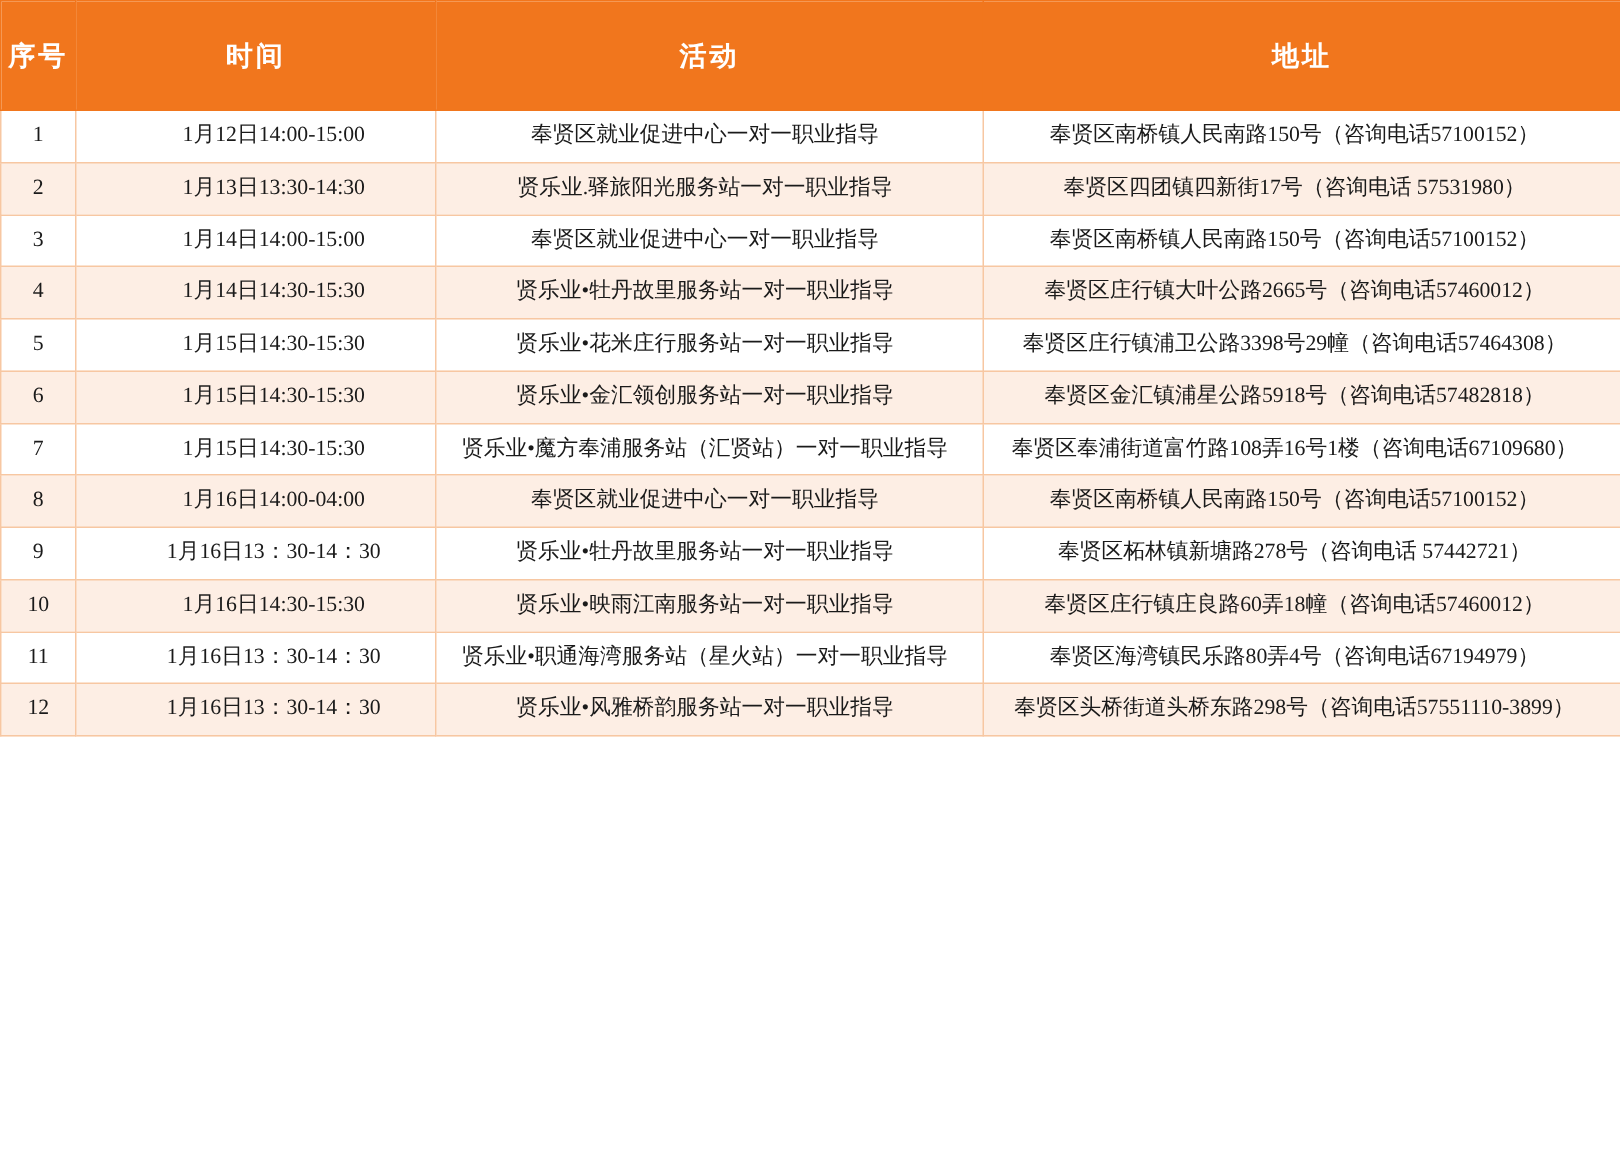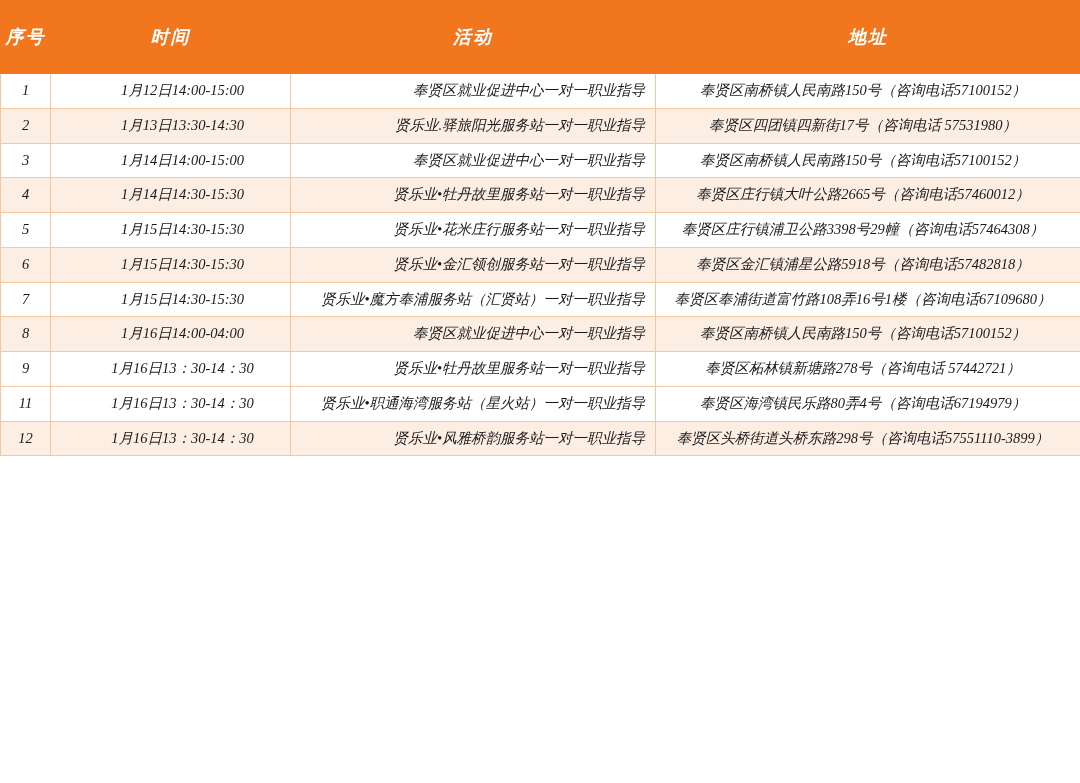--- a/index.html
+++ b/index.html
@@ -11,21 +11,20 @@
     width: 1080px;
     height: 783px;
     font-family: "Liberation Serif", "DejaVu Serif", serif;
     color: #1a1a1a;
     overflow: hidden;
   }
   table.schedule {
     width: 1080px;
     border-collapse: collapse;
     table-layout: fixed;
-    font-style: italic;
   }
   table.schedule col.c-seq { width: 50px; }
   table.schedule col.c-time { width: 240px; }
   table.schedule col.c-act  { width: 365px; }
   table.schedule col.c-addr { width: 425px; }
 
   thead th {
     background: #f1761d;
     color: #ffffff;
     font-weight: bold;
@@ -43,21 +42,21 @@
     font-size: 14.5px;
     line-height: 1.5;
     padding: 6px 8px;
     box-sizing: border-box;
   }
   tbody tr.odd td { background: #ffffff; }
   tbody tr.even td { background: #fdeee4; }
 
   td.seq { font-size: 14.5px; }
   td.time { white-space: nowrap; padding-left: 32px; }
-  td.act { padding-left: 4px; padding-right: 10px; text-align: right; }
+  td.act { padding-left: 4px; padding-right: 10px; }
   td.addr { padding-left: 10px; padding-right: 20px; }
 </style>
 </head>
 <body>
 
 <table class="schedule">
   <colgroup>
     <col class="c-seq">
       <col class="c-time">
       <col class="c-act">
@@ -119,20 +118,26 @@
         <td class="time">1月16日14:00-04:00</td>
         <td class="act">奉贤区就业促进中心一对一职业指导</td>
         <td class="addr">奉贤区南桥镇人民南路150号（咨询电话57100152）</td>
       </tr>
       <tr class="odd">
         <td class="seq">9</td>
         <td class="time">1月16日13：30-14：30</td>
         <td class="act">贤乐业•牡丹故里服务站一对一职业指导</td>
         <td class="addr">奉贤区柘林镇新塘路278号（咨询电话 57442721）</td>
       </tr>
+      <tr class="even">
+        <td class="seq">10</td>
+        <td class="time">1月16日14:30-15:30</td>
+        <td class="act">贤乐业•映雨江南服务站一对一职业指导</td>
+        <td class="addr">奉贤区庄行镇庄良路60弄18幢（咨询电话57460012）</td>
+      </tr>
       <tr class="odd">
         <td class="seq">11</td>
         <td class="time">1月16日13：30-14：30</td>
         <td class="act">贤乐业•职通海湾服务站（星火站）一对一职业指导</td>
         <td class="addr">奉贤区海湾镇民乐路80弄4号（咨询电话67194979）</td>
       </tr>
       <tr class="even">
         <td class="seq">12</td>
         <td class="time">1月16日13：30-14：30</td>
         <td class="act">贤乐业•风雅桥韵服务站一对一职业指导</td>

